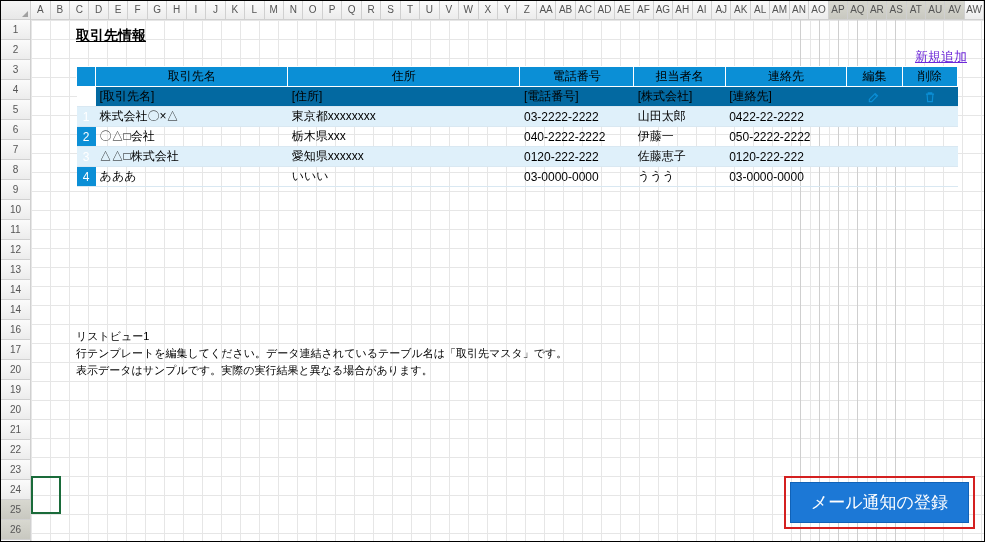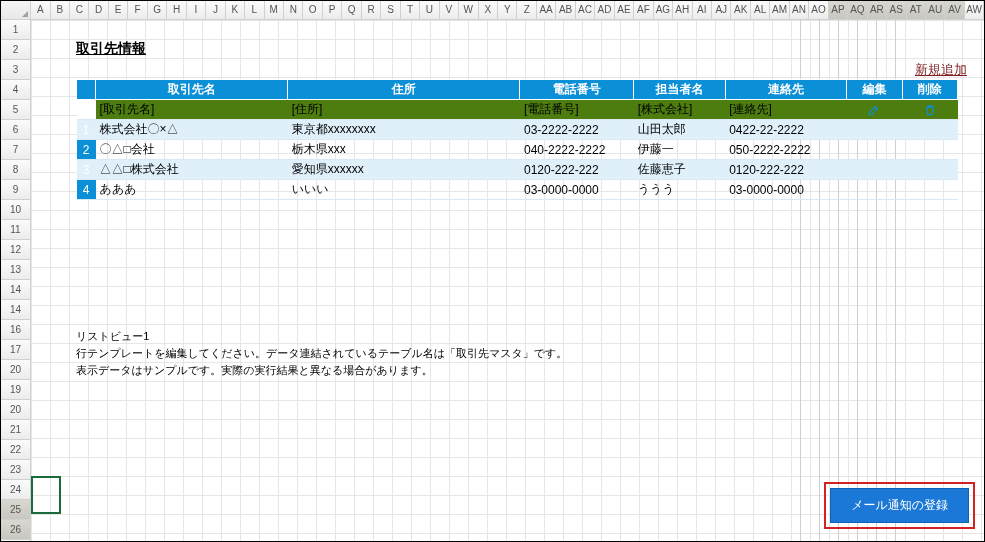--- a/index.html
+++ b/index.html
@@ -22,48 +22,48 @@
   
   .grid{position:absolute;inset:0;
     background-image:
       repeating-linear-gradient(to right, #e6e6e6 0 1px, transparent 1px 19px),
       repeating-linear-gradient(to bottom, #e6e6e6 0 1px, transparent 1px 19px);
     pointer-events:none}
   .grid-highlight{position:absolute;top:0;left:769px;width:114px;height:100%;
     background-image:repeating-linear-gradient(to right, #cfcfcf 0 1px, transparent 1px 19px);
     pointer-events:none}
 
-  .content{position:absolute;left:45px;top:20px;width:900px}
+  .content{position:absolute;left:45px;top:7px;width:900px}
 
   .title{font-weight:bold;text-decoration:underline;font-size:14px}
 
-  .addnew{position:absolute;right:9px;top:21px;color:#7f1d1d;font-size:13px}
+  .addnew{position:absolute;right:9px;top:21px;color:#6d28d9;font-size:13px}
 
   .tbl{border-collapse:collapse;width:882px;margin-top:21px;font-size:12px;table-layout:fixed}
-  .tbl th{background:#0b8fd6;color:#ffffff;font-weight:bold;text-align:center;height:19px;border:1px solid #fff;padding:0}
+  .tbl th{background:#0b8fd6;color:#000000;font-weight:normal;text-align:center;height:19px;border:1px solid #fff;padding:0}
   .tbl th.num{width:18px;background:#0b8fd6}
   .tbl th.c-name{width:190px}
   .tbl th.c-addr{width:230px}
   .tbl th.c-tel{width:112px}
   .tbl th.c-person{width:90px}
   .tbl th.c-contact{width:120px}
   .tbl th.c-edit{width:54px}
   .tbl th.c-del{width:54px}
   .tbl td{height:19px;padding:0 4px;border-bottom:1px solid #d9e8f2;white-space:nowrap;overflow:hidden}
-  .tbl tr.tpl td{background:#4d7c0f}
+  .tbl tr.tpl td{background:#0369a1}
   .tbl tr.alt td{background:#dff0fa}
   .tbl td.num{background:#0b8fd6;color:#fff;text-align:center;padding:0}
   .tbl tr.tpl td.num{background:#fff}
   .tbl td.ic{text-align:center;color:#0b8fd6}
   .ic svg{width:14px;height:14px;vertical-align:middle}
 
   .notes{position:absolute;left:45px;top:308px;font-size:11px;line-height:17px}
 
   .mailbtn-wrap{position:absolute;right:9px;bottom:12px;padding:4px;border:2px solid #d42020}
-  .mailbtn{background:#1c78d6;color:#fff;padding:8px 20px;font-size:12px;border:1px solid #1062b8;cursor:pointer;white-space:nowrap}
+  .mailbtn{background:#1c78d6;color:#fff;padding:8px 20px;font-size:17px;border:1px solid #1062b8;cursor:pointer;white-space:nowrap}
 
   .cursor-box{position:absolute;left:0;top:456px;width:30px;height:38px;border:2px solid #1a6b3a;pointer-events:none;box-sizing:border-box}
 </style>
 </head>
 <body>
 
 <div class="frame">
 
   <div class="col-head">
     <div class="corner"></div>

